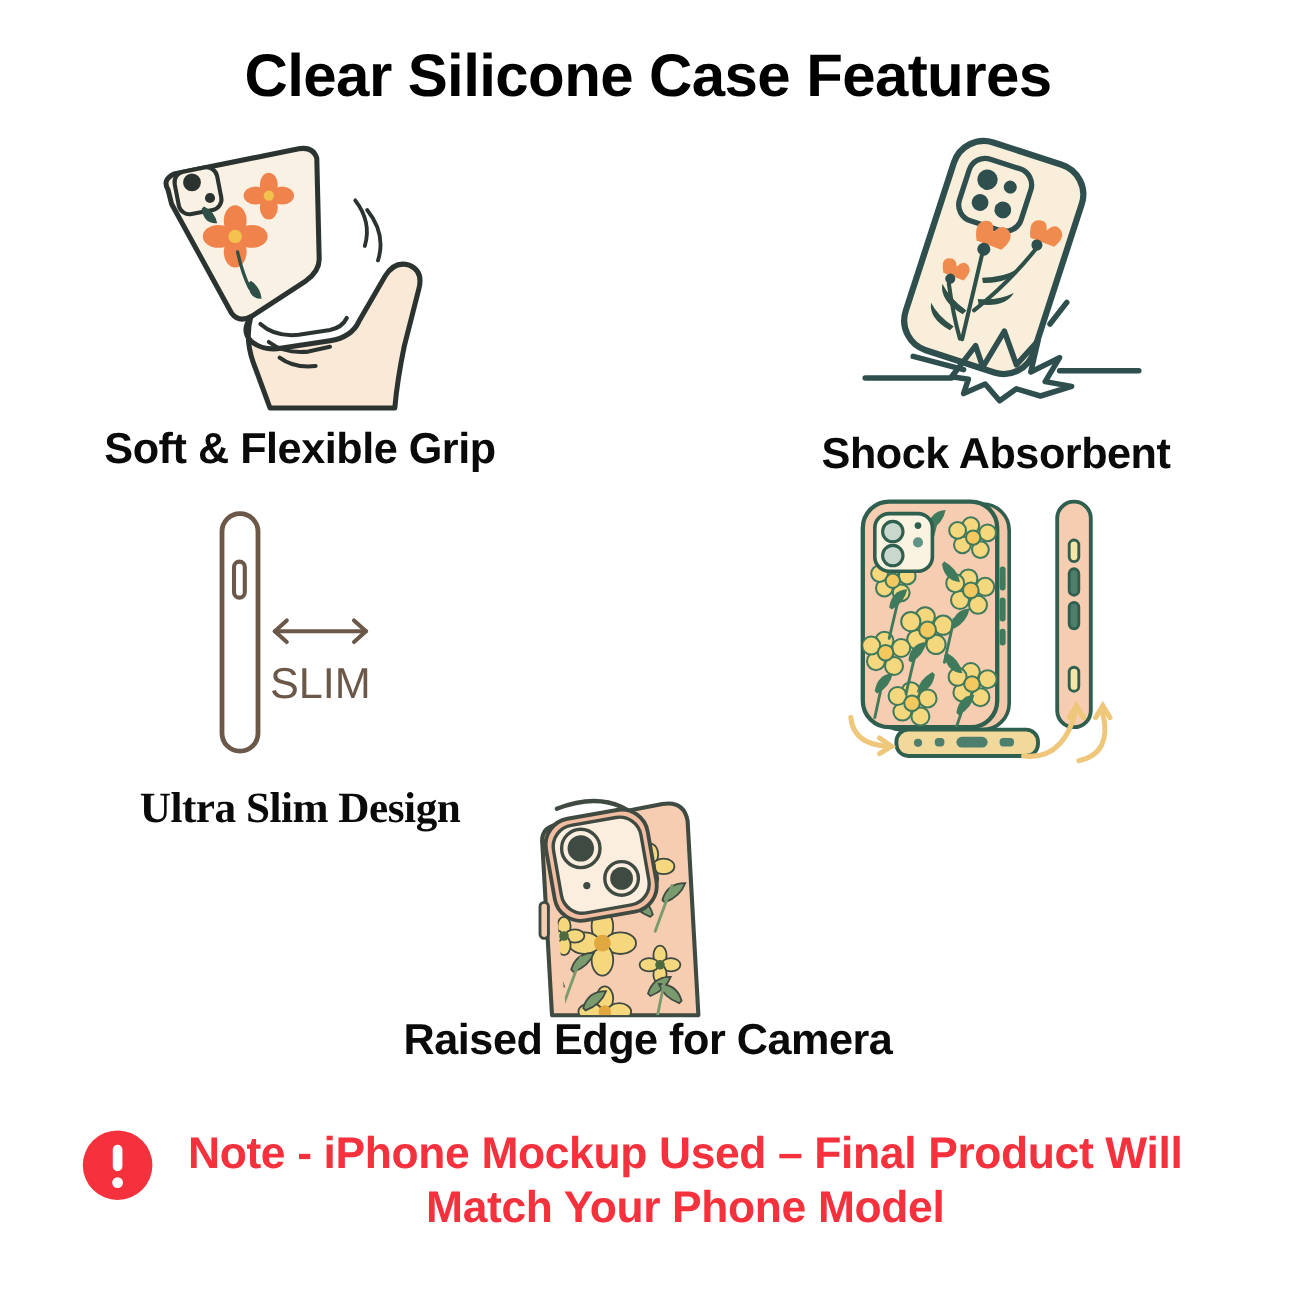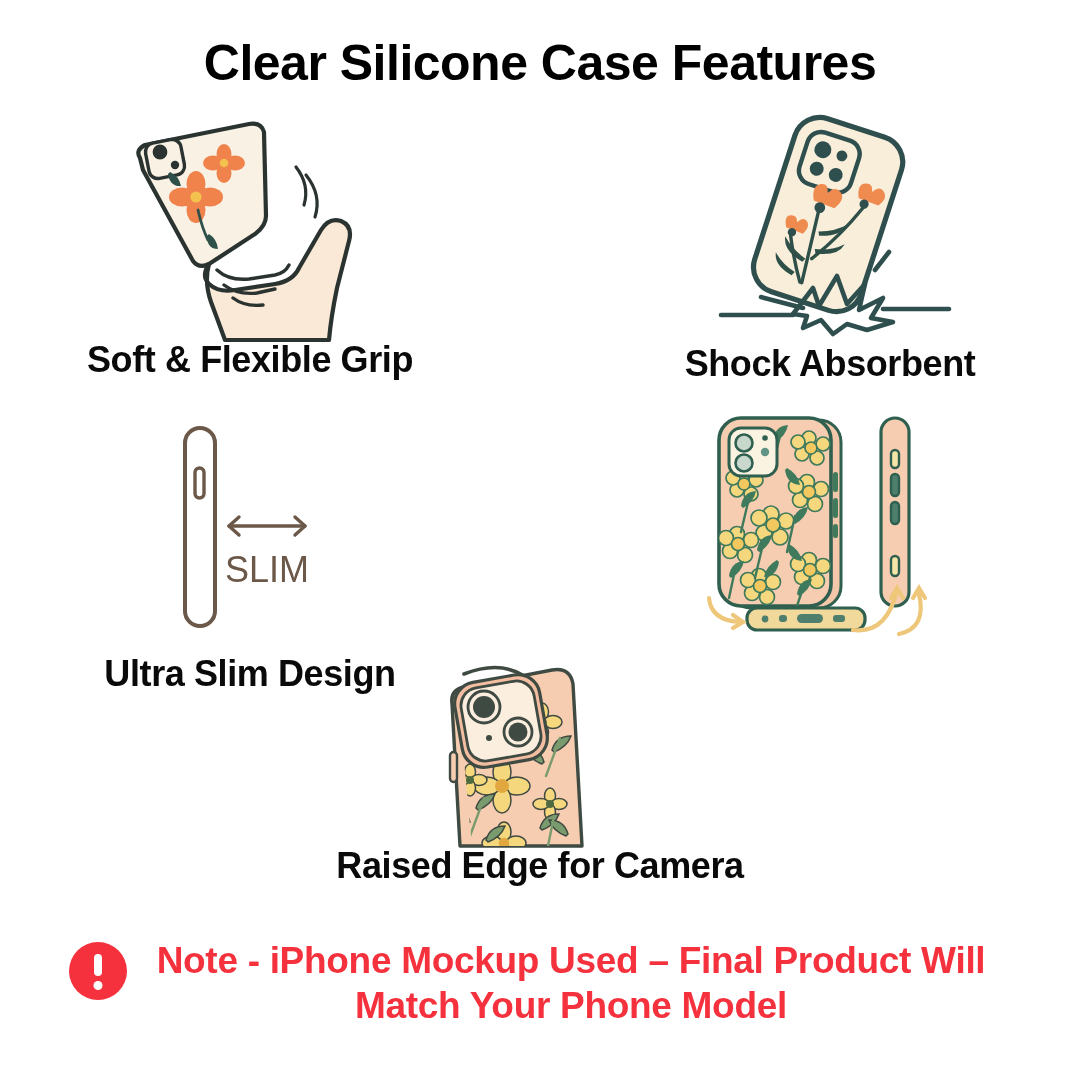--- a/index.html
+++ b/index.html
@@ -51,23 +51,23 @@
   #cell-slim       { left: 30px;  top: 418px; width: 440px; }
   #cell-ports      { left: 605px; top: 412px; width: 445px; }
   #cell-camera     { left: 285px; top: 660px; width: 510px; }
 
   #cell-grip .cell-art   { height: 222px; }
   #cell-shock .cell-art  { height: 222px; }
   #cell-slim .cell-art   { height: 218px; justify-content: center; }
   #cell-ports .cell-art  { height: 222px; }
   #cell-camera .cell-art { height: 186px; }
 
-  #cell-grip .cell-label   { }
-  #cell-shock .cell-label  { margin-top: 10px; }
-  #cell-slim .cell-label   { margin-top: 18px; }
+  #cell-grip .cell-label   { margin-top: 14px; }
+  #cell-shock .cell-label  { margin-top: 24px; }
+  #cell-slim .cell-label   { margin-top: 18px; font-family: Liberation Serif, serif; }
   #cell-ports .cell-label  { margin-top: 14px; }
   #cell-camera .cell-label { margin-top: 0; }
 
   
   #note {
     position: absolute;
     left: 0; top: 938px; width: 1080px;
     display: flex;
     align-items: flex-start;
     justify-content: center;

